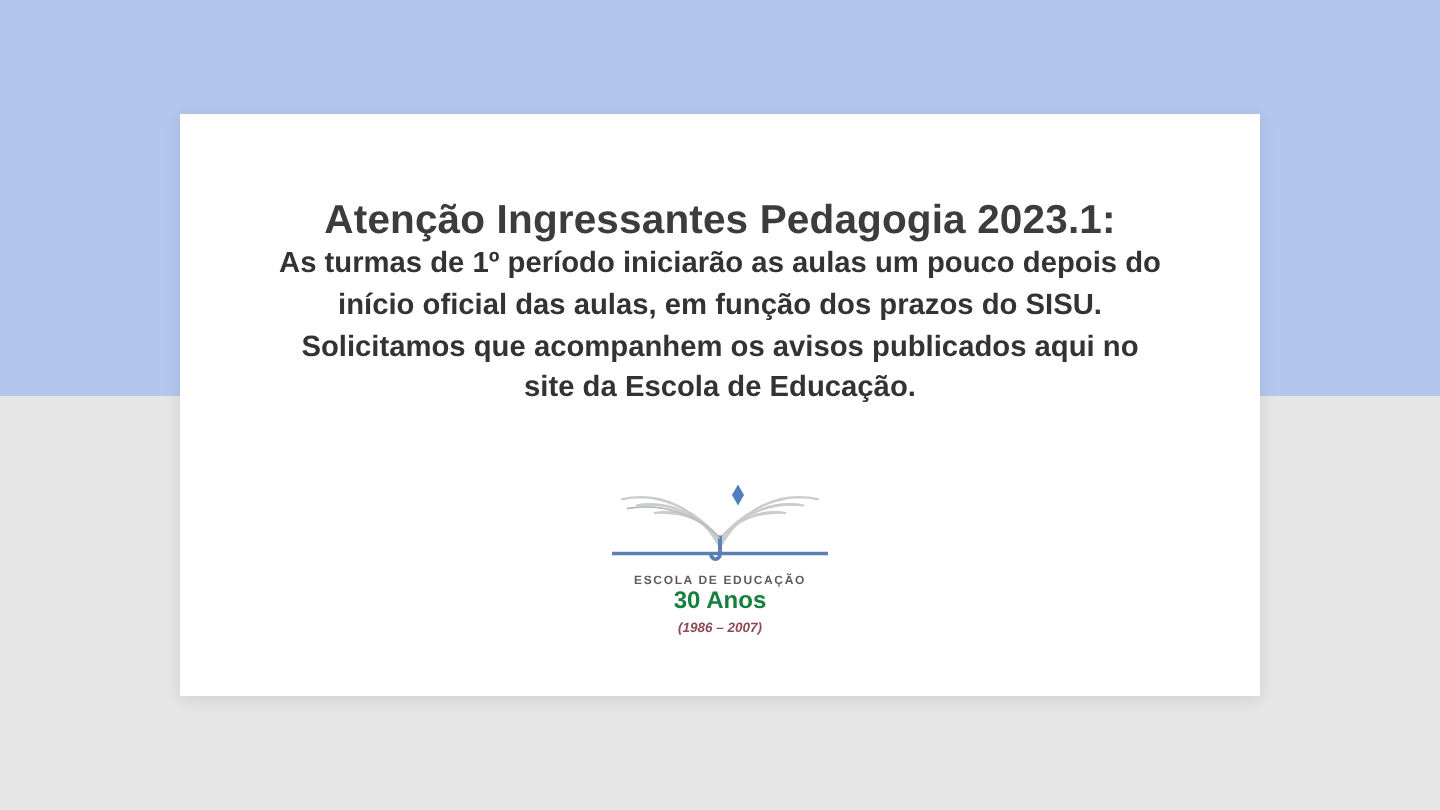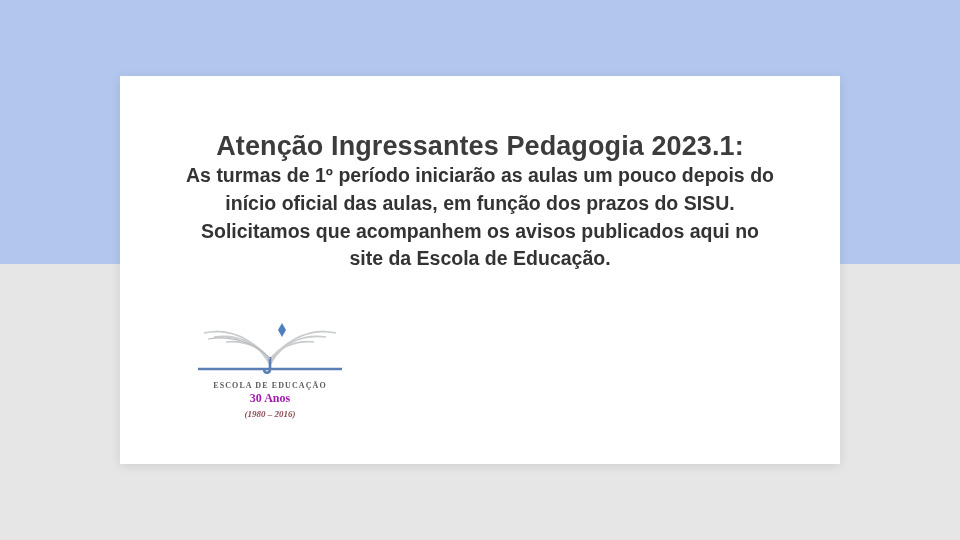--- a/index.html
+++ b/index.html
@@ -58,37 +58,36 @@
   .body-text {
     font-size: 19.5px;
     font-weight: bold;
     color: #333333;
     line-height: 1.42;
     padding: 0 22px;
   }
   .logo-wrap {
     margin-top: 26px;
     display: flex;
-    justify-content: flex-start;
-    font-family: Liberation Serif, serif;
+    justify-content: center;
   }
   .logo {
     width: 220px;
     height: 118px;
     position: relative;
   }
   .logo-caption1 {
     font-size: 8px;
     letter-spacing: 1.1px;
     color: #5c5c5c;
     font-weight: bold;
   }
   .logo-caption2 {
-    font-size: 12px;
-    color: #a21caf;
+    font-size: 16px;
+    color: #15803d;
     font-weight: bold;
     margin-top: 1px;
   }
   .logo-caption3 {
     font-size: 9px;
     color: #8d4a55;
     font-style: italic;
     font-weight: bold;
     margin-top: 3px;
   }
@@ -118,18 +117,18 @@
             <path d="M110 62 C 100 48, 84 40, 66 43 C 82 42, 98 46, 110 60"></path>
             <path d="M110 62 C 120 48, 136 40, 154 43 C 138 42, 122 46, 110 60"></path>
           </g>
           <path d="M110 58 L110 70 C110 75, 104 75, 104 70" fill="none" stroke="#5b7fb5" stroke-width="2.6"></path>
           <path d="M38 70 L182 70" stroke="#5b7fb5" stroke-width="2.4" fill="none"></path>
           <path d="M110 60 C 96 44, 72 36, 48 40" stroke="#b8bcc0" stroke-width="1.2" fill="none"></path>
           <polygon points="122,24 126,31 122,38 118,31" fill="#4f7fc0"></polygon>
         </svg>
         <div class="logo-caption1">ESCOLA DE EDUCAÇÃO</div>
         <div class="logo-caption2">30 Anos</div>
-        <div class="logo-caption3">(1980 – 2016)</div>
+        <div class="logo-caption3">(1986 – 2007)</div>
       </div>
     </div>
 
   </div>
 </div>
 
 </body></html>

